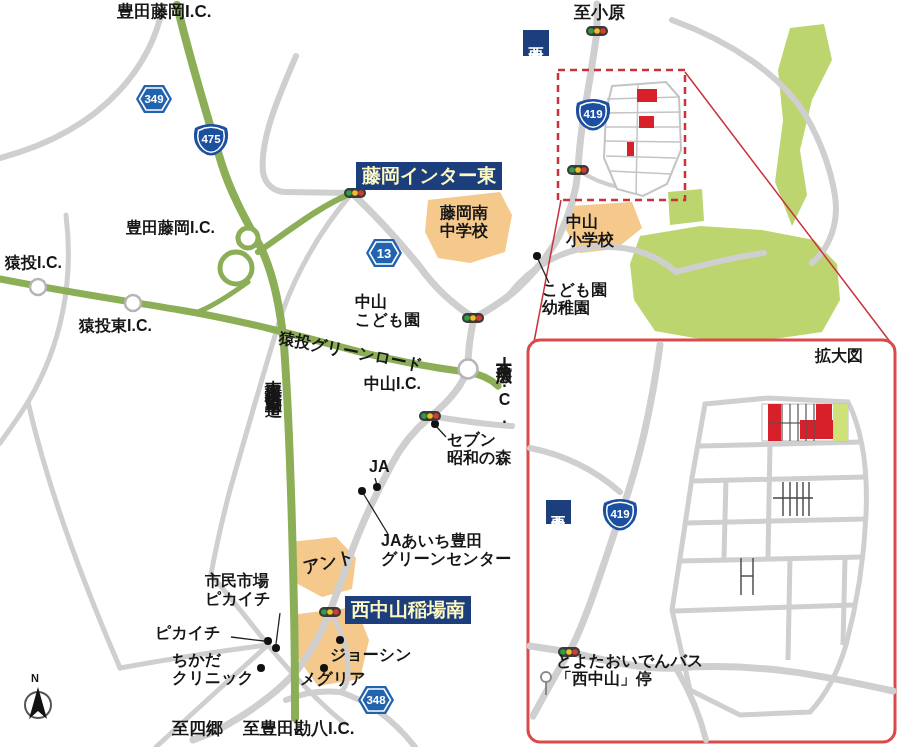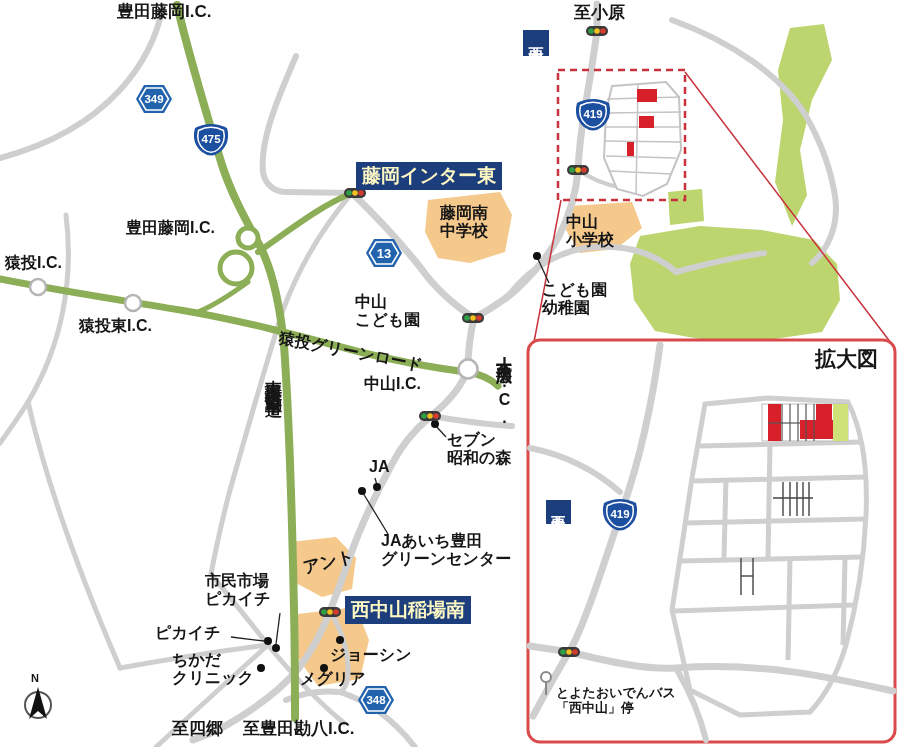--- a/index.html
+++ b/index.html
@@ -260,17 +260,17 @@
 <div class="lbl" style="left:330px;top:646px">ジョーシン</div>
 <div class="lbl" style="left:300px;top:670px">メグリア</div>
 <div class="lbl s17" style="left:172px;top:719px">至四郷</div>
 <div class="lbl s17" style="left:243px;top:719px">至豊田勘八I.C.</div>
 <div class="lbl" style="left:31px;top:672px;font-size:11px">N</div>
 
 <div class="bluebox" style="left:356px;top:162px">藤岡インター東</div>
 <div class="bluebox" style="left:345px;top:596px">西中山稲場南</div>
 <div class="vbox" style="left:523px;top:30px">西中山西辻貝戸</div>
 
-<div class="lbl" style="left:815px;top:347px;font-size:21px">拡大図</div>
+<div class="lbl" style="left:815px;top:347px;font-size:16px">拡大図</div>
 <div class="vbox" style="left:546px;top:500px;font-size:14px;padding:5px 4px">西中山西辻貝戸</div>
-<div class="lbl" style="left:556px;top:686px;font-size:13px">とよたおいでんバス
+<div class="lbl" style="left:556px;top:652px;font-size:16px">とよたおいでんバス
 「西中山」停</div>
 </div>
 
 </body></html>

